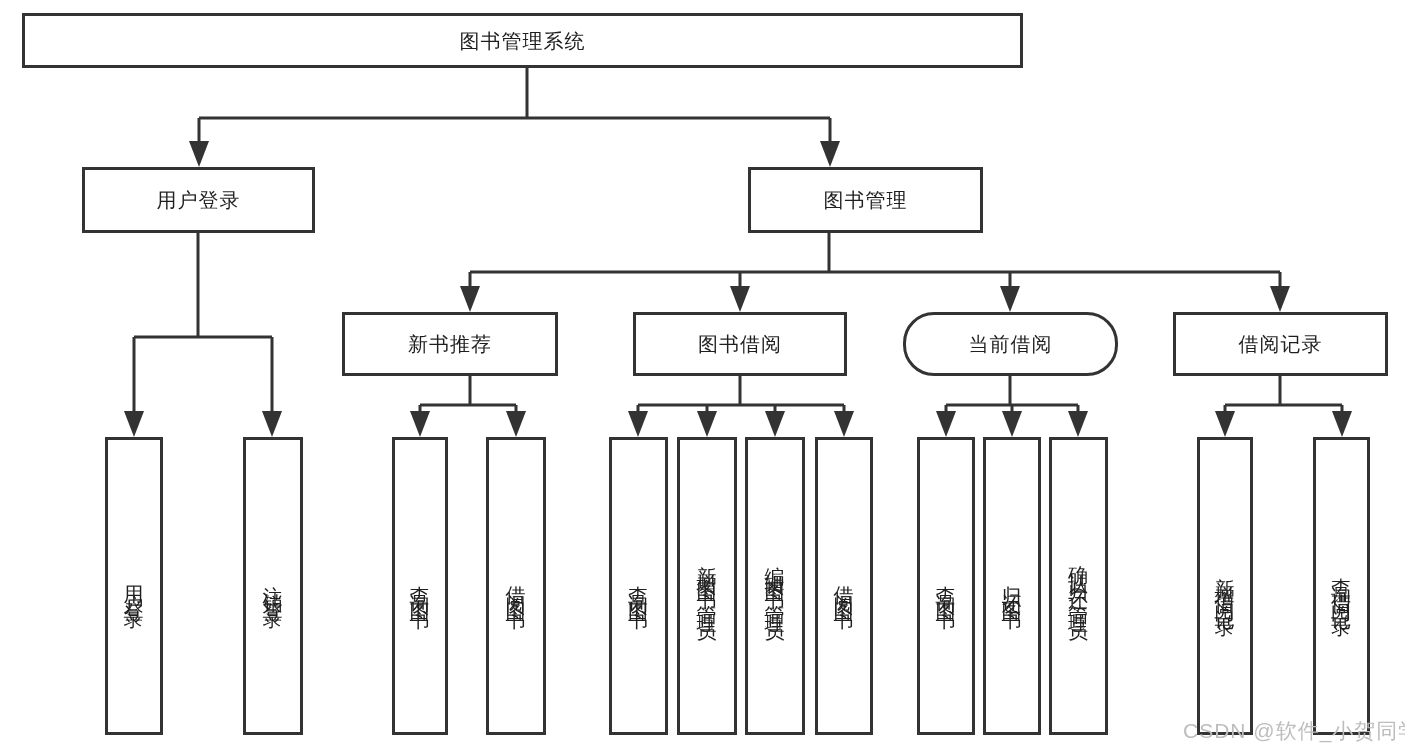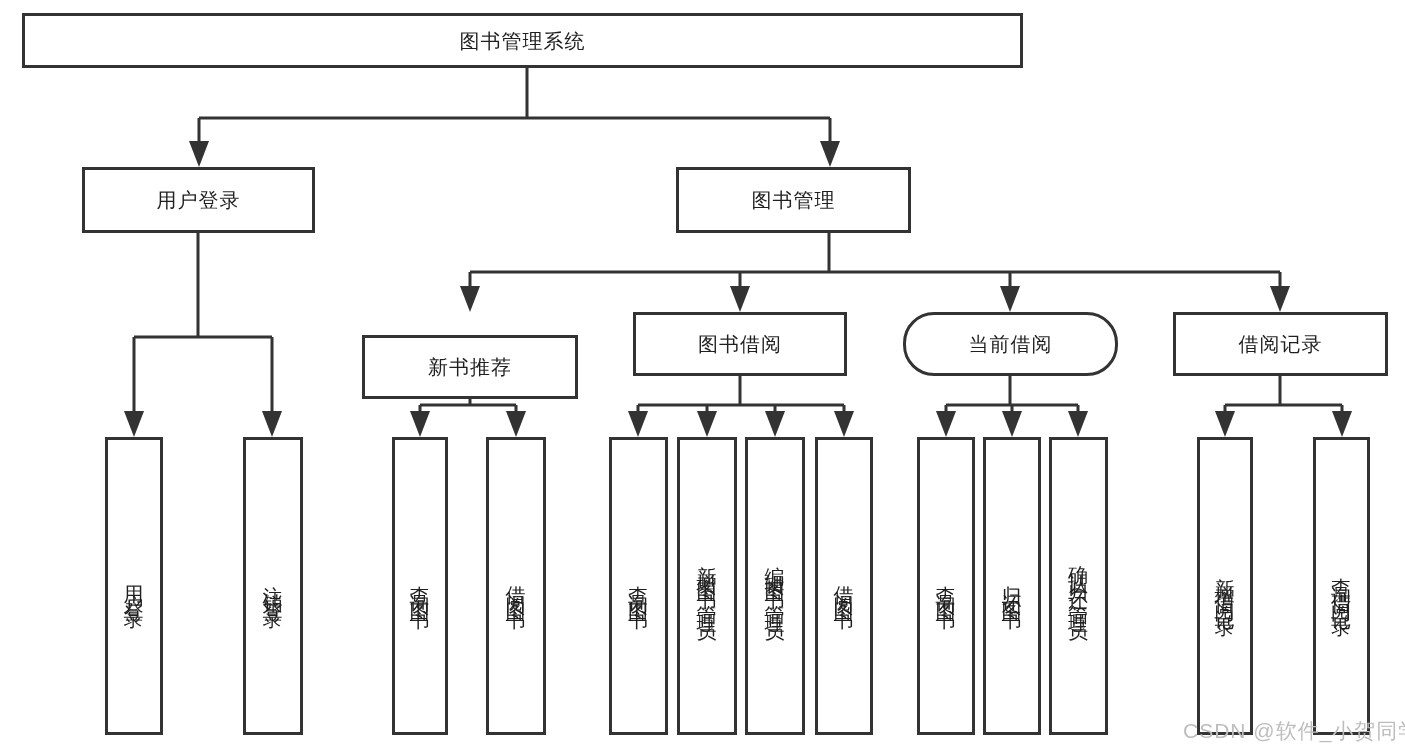--- a/index.html
+++ b/index.html
@@ -69,25 +69,25 @@
     <use href="#arw" x="1342" y="437"></use>
   </svg>
 
   <div class="box" style="left:22px; top:13px; width:1001px; height:55px;">
     <span>图书管理系统</span>
   </div>
 
   <div class="box" style="left:82px; top:167px; width:233px; height:66px;">
     <span>用户登录</span>
   </div>
-  <div class="box" style="left:676px; top:167px; width:235px; height:66px;">
+  <div class="box" style="left:748px; top:167px; width:235px; height:66px;">
     <span>图书管理</span>
   </div>
 
-  <div class="box" style="left:362px; top:312px; width:216px; height:64px;margin-top:23px;">
+  <div class="box" style="left:342px; top:312px; width:216px; height:64px;">
     <span>新书推荐</span>
   </div>
   <div class="box" style="left:633px; top:312px; width:214px; height:64px;">
     <span>图书借阅</span>
   </div>
   <div class="box" style="left:903px; top:312px; width:215px; height:64px;border-radius:31px;">
     <span>当前借阅</span>
   </div>
   <div class="box" style="left:1173px; top:312px; width:215px; height:64px;">
     <span>借阅记录</span>

